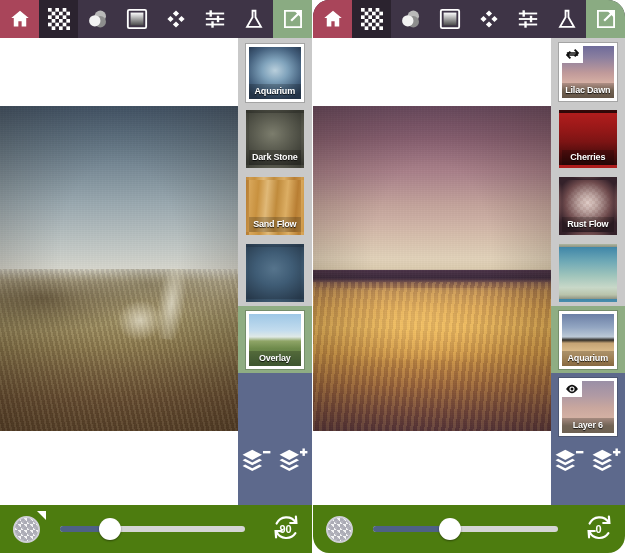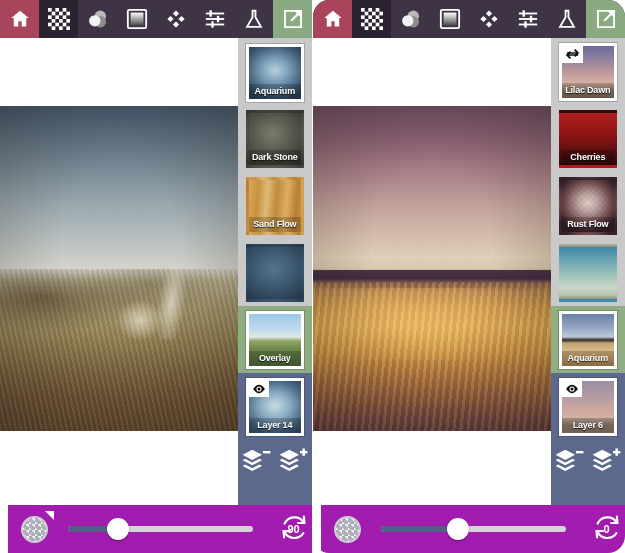--- a/index.html
+++ b/index.html
@@ -106,21 +106,21 @@
   .t-tealgrad{background:linear-gradient(180deg,#3f86a8 0%,#6fa9b6 28%,#9fc4bb 55%,#c8d8c8 78%,#b9c3ab 92%,#8e9383 100%);}
   .t-multiply{background:linear-gradient(180deg,#6b7fa6 0%,#93a6c2 26%,#bcc9d6 44%,#2e2b26 50%,
                         #c5a374 56%,#d8b887 70%,#c6a06a 86%,#a88352 100%);}
   .t-layer6{background:linear-gradient(180deg,#9a8fa6 0%,#b09aa4 28%,#c9a79e 52%,#d3b0a3 70%,#8f7e6c 86%,#8a7a68 100%);}
 
   
   .lyr-buttons{position:absolute;left:0;width:74.5px;display:flex;align-items:center;justify-content:space-around;}
   .lyr-btn{width:30px;height:30px;display:flex;align-items:center;justify-content:center;}
 
   
-  .bottombar{position:absolute;left:8px;bottom:0;width:312.5px;height:48px;background:#a21caf;
+  .bottombar{position:absolute;left:0;bottom:0;width:312.5px;height:48px;background:#4d7c0f;
              display:flex;align-items:center;}
   .swatch-wrap{position:relative;width:52px;height:48px;display:flex;align-items:center;justify-content:center;}
   .swatch{width:27px;height:27px;border-radius:50%;border:2px solid #cfcfd6;box-sizing:border-box;
      background-image:linear-gradient(45deg,rgba(255,255,255,.85) 25%,rgba(170,170,180,.85) 25%,rgba(170,170,180,.85) 75%,rgba(255,255,255,.85) 75%),
                       linear-gradient(45deg,rgba(255,255,255,.85) 25%,rgba(170,170,180,.85) 25%,rgba(170,170,180,.85) 75%,rgba(255,255,255,.85) 75%);
      background-size:6px 6px;background-position:0 0,3px 3px;background-color:#e6e6ea;}
   .corner-tri{position:absolute;right:6px;top:6px;width:0;height:0;
      border-left:9px solid transparent;border-top:9px solid #ffffff;}
   .slider{position:relative;flex:1 1 auto;height:48px;display:flex;align-items:center;}
   .track{position:absolute;left:8px;right:14px;height:6px;border-radius:3px;background:#d5d5d5;}
@@ -259,32 +259,20 @@
           </div>
         </div>
         <div class="item" style="top:201px;">
           <div class="thumb t-bluestone"></div>
         </div>
         <div class="item" style="top:268px;">
           <div class="thumb t-overlay sel">
             <span class="cap">Overlay</span>
           </div>
         </div>
-        <div class="item" style="top:335px;">
-          <div class="thumb t-layer14 sel">
-            <span class="eye">
-              <svg viewBox="0 0 24 16" fill="#111">
-                <path d="M12 .8C6.4.8 2 8 2 8s4.4 7.2 10 7.2S22 8 22 8 17.6.8 12 .8z" fill="#111"></path>
-                <circle cx="12" cy="8" r="4.4" fill="#fff"></circle>
-                <circle cx="12" cy="8" r="2.6" fill="#111"></circle>
-              </svg>
-            </span>
-            <span class="cap">Layer 14</span>
-          </div>
-        </div>
         <div class="lyr-buttons" style="top:405px;height:40px;">
           <div class="lyr-btn">
             <span><svg width="30" height="26" viewBox="0 0 32 28" fill="#fff">
                 <path d="M12 2 1.5 7.4 12 12.8l10.5-5.4z"></path>
                 <path d="M1.5 13.2 12 18.6l10.5-5.4-2.8-1.5L12 15.6 4.3 11.7z"></path>
                 <path d="M1.5 19.4 12 24.8l10.5-5.4-2.8-1.5L12 21.8l-7.7-3.9z"></path>
                 <rect x="23.5" y="3.2" width="8" height="2.6"></rect>
               </svg></span>
           </div>
           <div class="lyr-btn">

